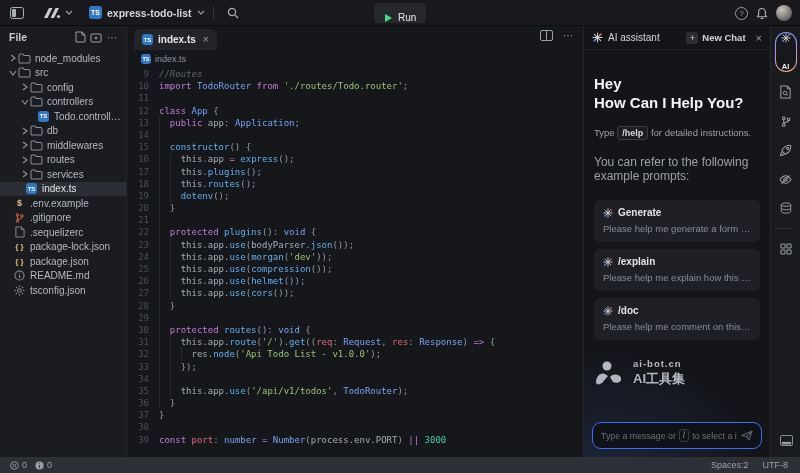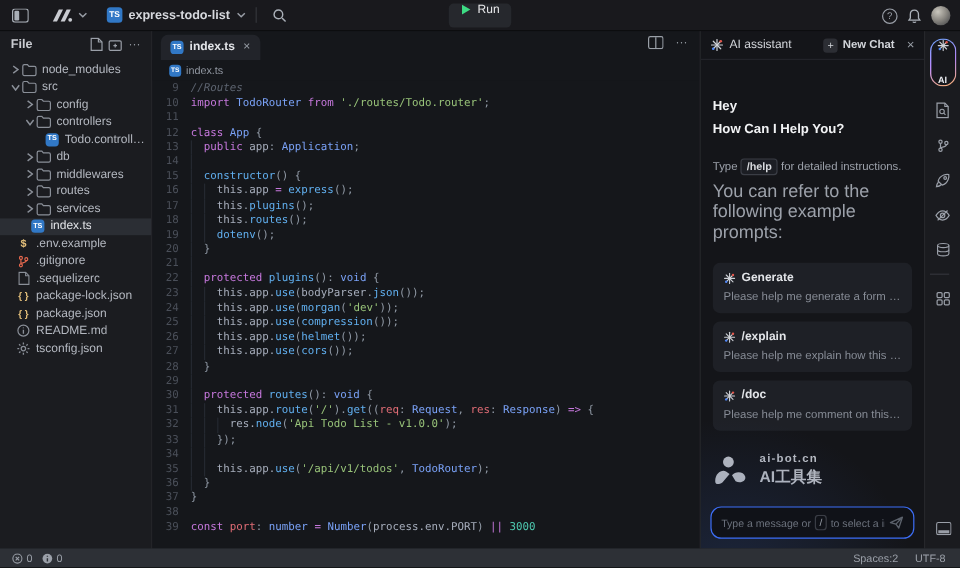--- a/index.html
+++ b/index.html
@@ -21,21 +21,21 @@
   #project-wrap { display:flex; align-items:center; gap:5px; margin-left:16px; cursor:pointer; }
   .ts-badge {
     display:inline-flex; align-items:center; justify-content:center;
     width:13px; height:13px; border-radius:3px; background:#3178c6;
     color:#fff; font-size:7px; font-weight:bold; font-family:"Liberation Sans",sans-serif; flex:none;
   }
   #project-name { font-size:10.5px; font-weight:bold; color:#d6d8dd; }
   .tb-divider { width:1px; height:13px; background:#33353a; margin:0 8px; }
   #run-button {
     position:absolute; left:374px; top:3px; height:20px; padding:0 10px;
-    display:flex; align-items:flex-start; gap:5px; background:#26282d; border-radius:4px; cursor:pointer;
+    display:flex; align-items:flex-end; gap:5px; background:#26282d; border-radius:4px; cursor:pointer;
   }
   #run-button span { font-size:10px; color:#e8e9eb; }
   #topbar-right { position:absolute; right:8px; top:0; height:26px; display:flex; align-items:center; gap:8px; }
   #help-icon { width:13px; height:13px; border:1px solid #9a9fa8; border-radius:50%; color:#9a9fa8; font-size:8px; display:flex; align-items:center; justify-content:center; cursor:pointer; }
   #avatar { width:16px; height:16px; border-radius:50%; background:radial-gradient(circle at 35% 30%, #c9c6bd 0%, #8d8a84 45%, #3a3c40 100%); cursor:pointer; }
 
   
   #sidebar {
     position:absolute; left:0; top:26px; width:127px; bottom:16px;
     background:#1b1c20; border-right:1px solid #26272b;
@@ -91,27 +91,27 @@
     content:""; position:absolute; left:-30px; bottom:-40px; width:220px; height:160px;
     background:radial-gradient(ellipse at 25% 90%, rgba(48,80,150,0.28), transparent 65%); pointer-events:none;
   }
   #ai-header { height:24px; display:flex; align-items:center; padding:0 8px; border-bottom:1px solid #222329; }
   #ai-title { font-size:10px; color:#d2d5da; margin-left:5px; flex:1; }
   #new-chat-button { display:flex; align-items:center; gap:4px; cursor:pointer; margin-right:10px; }
   #new-chat-plus { width:12px; height:12px; border-radius:3px; background:#2c2e34; color:#d2d5da; font-size:9px; display:flex; align-items:center; justify-content:center; }
   #new-chat-label { font-size:9.5px; font-weight:bold; color:#d2d5da; }
   #ai-close { color:#9aa0a8; font-size:11px; cursor:pointer; }
   #ai-body { position:relative; padding:0 10px; }
-  #greeting { margin-top:30px; font-size:11px; font-weight:bold; color:#f2f3f5; line-height:19px; }
+  #greeting { margin-top:24px; font-size:15px; font-weight:bold; color:#f2f3f5; line-height:19px; }
   #help-line { margin-top:14px; font-size:9.5px; color:#9ca1aa; }
   .kbd-chip {
     display:inline-block; padding:0 4px; border:1px solid #3a3d45; border-radius:3px;
     color:#d8dade; font-weight:bold; font-size:9px; line-height:12px; background:#1c1e24;
   }
-  #refer-line { margin-top:5px; font-size:15px; color:#9ca1aa; }
+  #refer-line { margin-top:15px; font-size:12px; color:#9ca1aa; }
   #prompt-list { margin-top:17px; display:flex; flex-direction:column; gap:7px; }
   .prompt-card { background:#1e2026; border-radius:6px; padding:7px 9px 8px; cursor:pointer; }
   .prompt-title-row { display:flex; align-items:center; gap:5px; }
   .prompt-title { font-size:10px; font-weight:bold; color:#e2e4e8; }
   .prompt-desc { margin-top:5px; font-size:9.5px; color:#878c96; white-space:nowrap; overflow:hidden; text-overflow:ellipsis; }
   #watermark { margin-top:18px; display:flex; align-items:center; gap:7px; color:#b9bcc2; }
   #watermark-text1 { font-size:9.5px; font-weight:bold; letter-spacing:1px; }
   #watermark-text2 { font-size:13px; font-weight:bold; margin-top:1px; }
   #chat-input {
     position:absolute; left:8px; right:8px; bottom:8px; height:27px;

